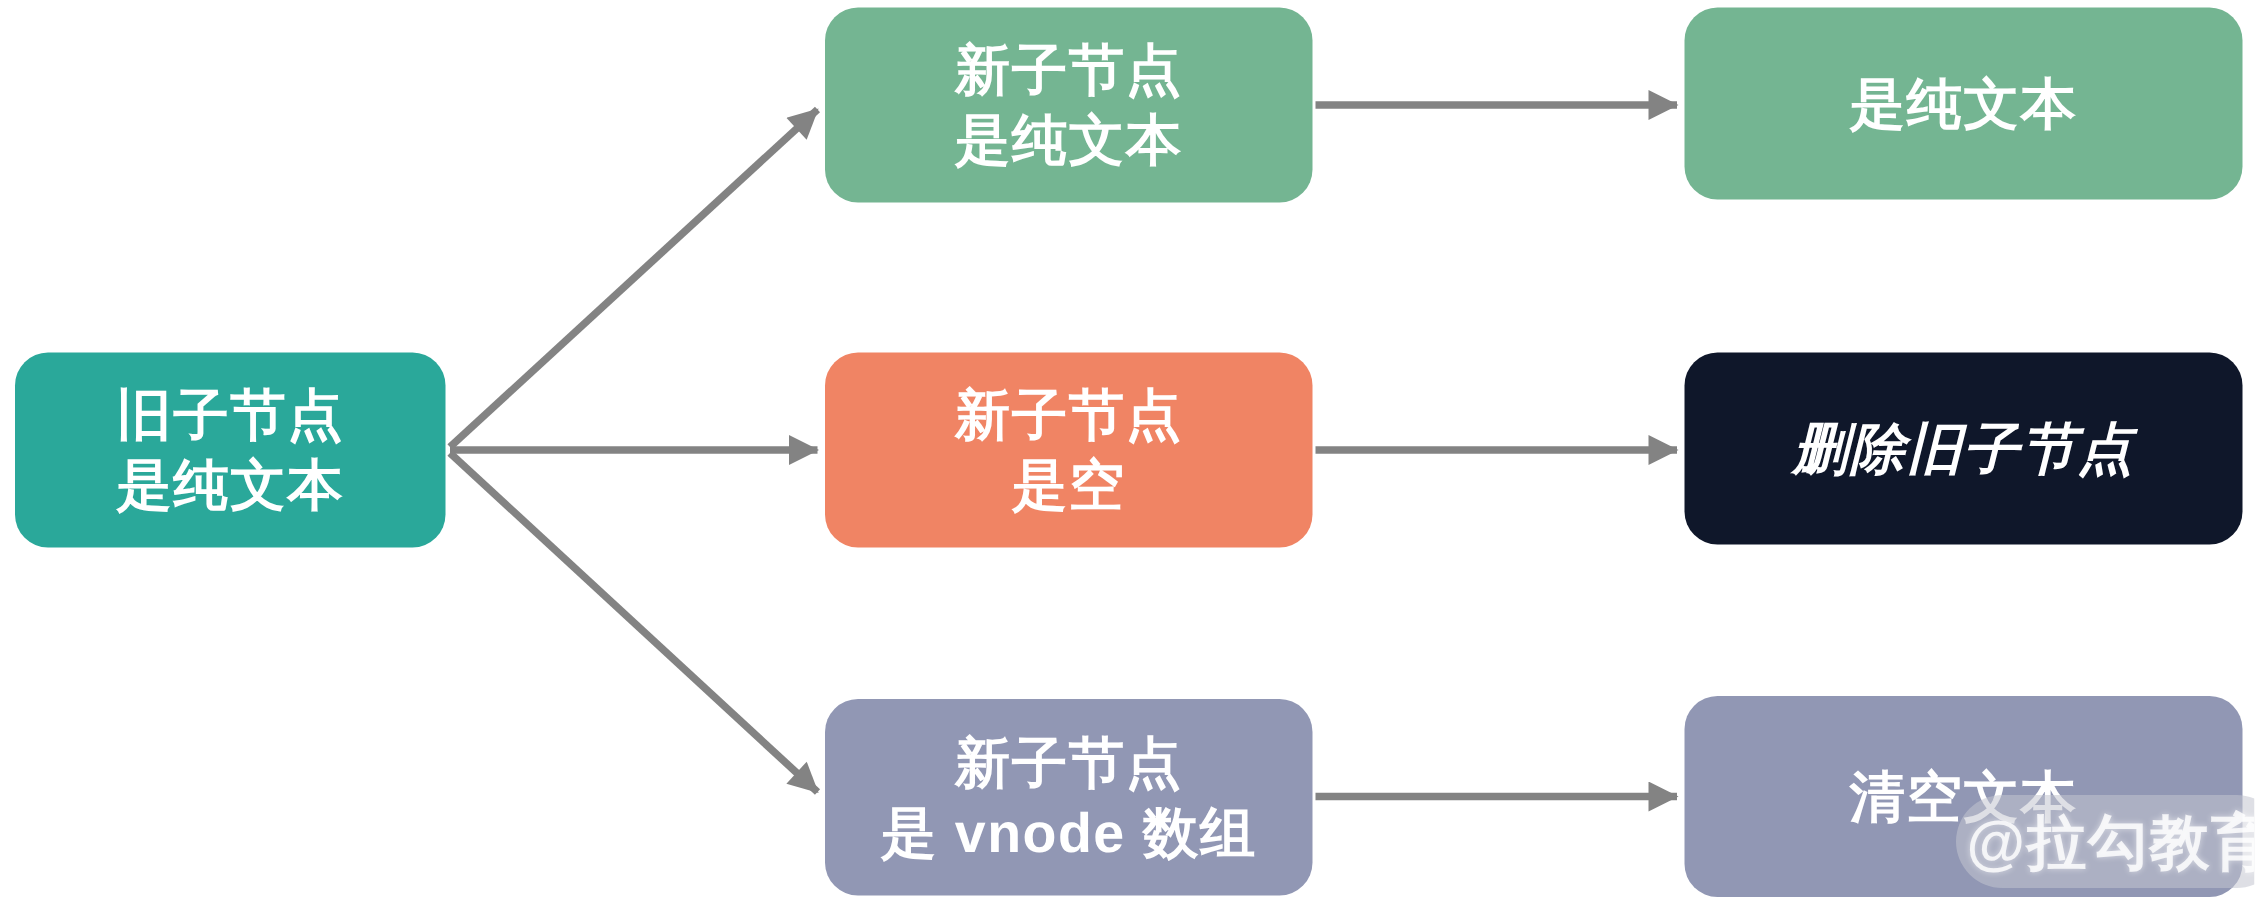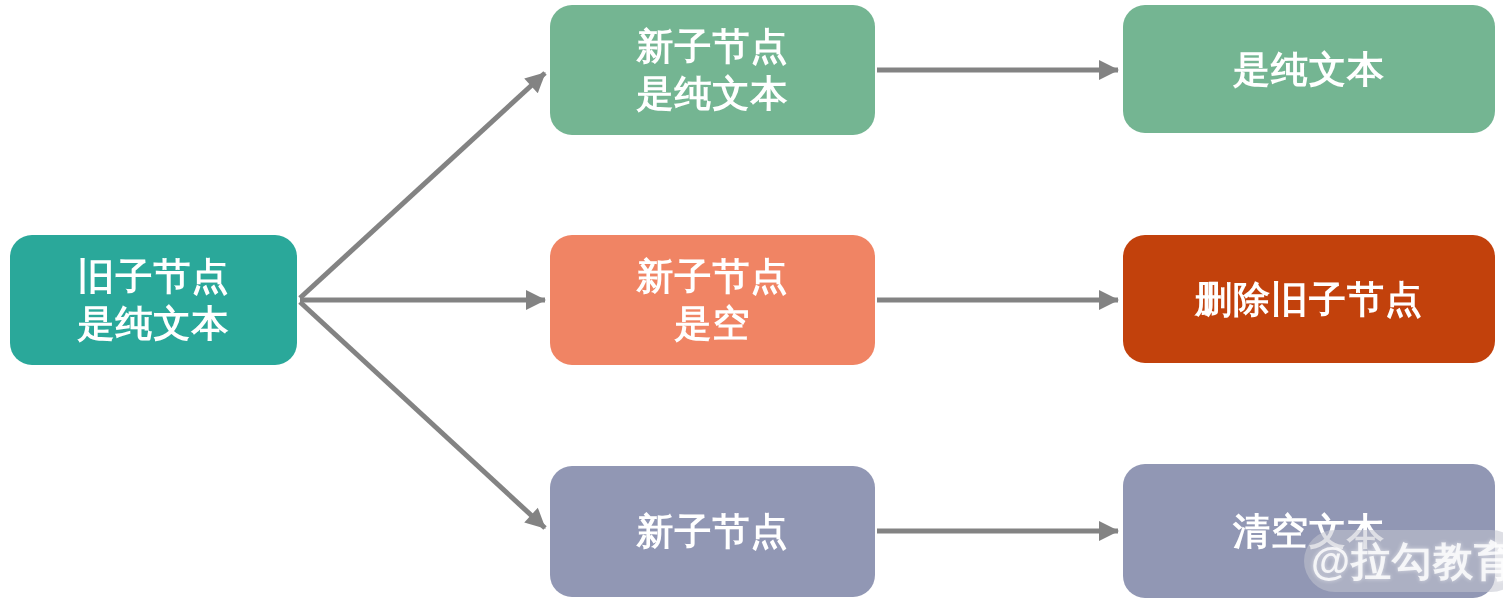--- a/index.html
+++ b/index.html
@@ -94,27 +94,28 @@
   <div class="node node-act-1" style="background-color: rgb(116, 181, 146);">
     <span class="line">是纯文本</span>
 
   </div>
 
   <div class="node node-cond-2" style="background-color: rgb(240, 132, 100);">
     <span class="line">新子节点</span>
     <span class="line">是空</span>
   </div>
 
-  <div class="node node-act-2" style="background-color: #c2410c;">
+  <div class="node node-act-2" style="background-color: #0f172a; font-style: italic;">
     <span class="line">删除旧子节点</span>
 
   </div>
 
   <div class="node node-cond-3" style="background-color: rgb(145, 151, 180);">
     <span class="line">新子节点</span>
+    <span class="line">是 vnode 数组</span>
   </div>
 
   <div class="node node-act-3" style="background-color: rgb(145, 151, 180);">
     <span class="line">清空文本</span>
   </div>
 
   <div class="watermark">
     <span>@拉勾教育</span>
   </div>
 

